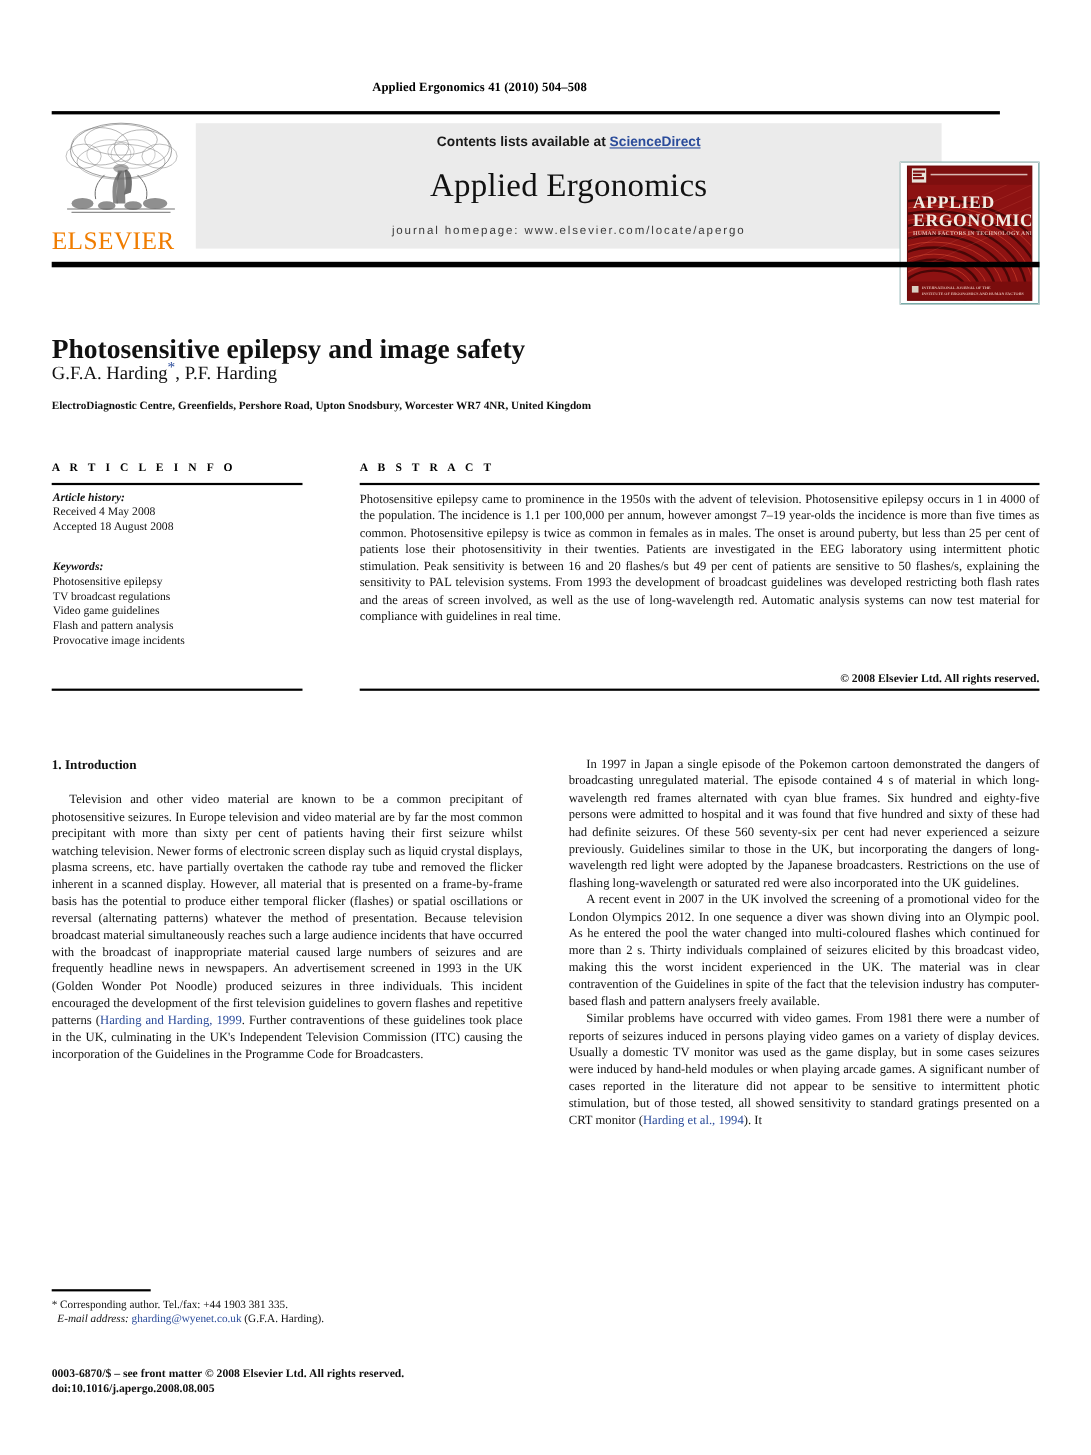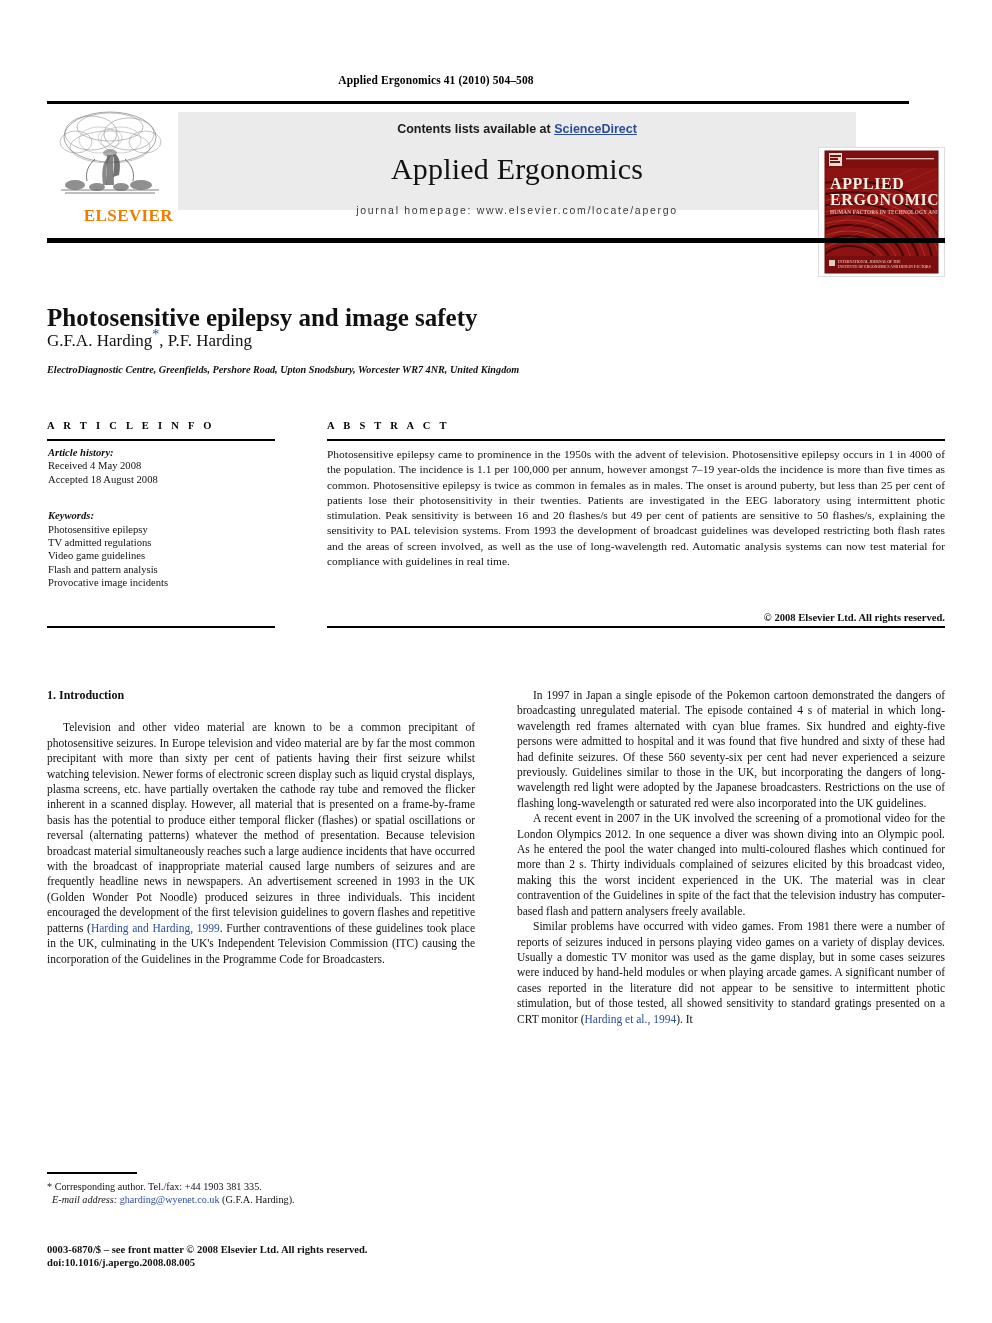--- a/index.html
+++ b/index.html
@@ -68,34 +68,34 @@
     position: absolute;
     left: 4px; top: 2px;
     width: 118px;
     height: 100px;
     overflow: hidden;
   }
   .elsevier-word {
     position: absolute;
     left: 0; top: 101px;
     width: 126px;
-    text-align: right;
-    font-family: "Liberation Serif", serif;
-    font-size: 17px;
+    text-align: left;
+    font-family: "Liberation Serif", serif;
+    font-size: 23px;
     letter-spacing: 0.4px;
     color: #F07D00;
-    font-weight: 700;
+    font-weight: 400;
   }
 
   
   .contents-band {
     position: absolute;
     left: 131px; top: 7px;
     width: 678px;
-    height: 98px;
+    height: 114px;
     background: #ebebeb;
   }
   .contents-line {
     position: absolute;
     left: 0; top: 10px;
     width: 678px;
     text-align: center;
     font-family: "Liberation Sans", sans-serif;
     font-size: 12.5px;
     font-weight: bold;
@@ -159,21 +159,20 @@
   .authors .star {
     color: #2b4c9b;
     font-size: 14px;
     vertical-align: super;
   }
   .affiliation {
     position: absolute;
     left: 47px; top: 364px;
     width: 860px;
     font-family: "Liberation Serif", serif;
-    font-style: italic;
     font-weight: bold;
     font-size: 10.2px;
     color: #111;
   }
 
   
   .sec-label {
     position: absolute;
     font-family: Liberation Serif, serif;
     font-weight: bold;
@@ -436,21 +435,21 @@
   <div class="info-col">
     <div class="info-block">
       <div class="info-head">Article history:</div>
       <div>Received 4 May 2008</div>
       <div>Accepted 18 August 2008</div>
     </div>
     <div class="kw-gap"></div>
     <div class="info-block">
       <div class="info-head">Keywords:</div>
       <div>Photosensitive epilepsy</div>
-      <div>TV admitted regulations</div>
+      <div>TV broadcast regulations</div>
       <div>Video game guidelines</div>
       <div>Flash and pattern analysis</div>
       <div>Provocative image incidents</div>
     </div>
   </div>
 
   <div class="abstract-col">Photosensitive epilepsy came to prominence in the 1950s with the advent of television. Photosensitive epilepsy occurs in 1 in 4000 of the population. The incidence is 1.1 per 100,000 per annum, however amongst 7–19 year-olds the incidence is more than five times as common. Photosensitive epilepsy is twice as common in females as in males. The onset is around puberty, but less than 25 per cent of patients lose their photosensitivity in their twenties. Patients are investigated in the EEG laboratory using intermittent photic stimulation. Peak sensitivity is between 16 and 20 flashes/s but 49 per cent of patients are sensitive to 50 flashes/s, explaining the sensitivity to PAL television systems. From 1993 the development of broadcast guidelines was developed restricting both flash rates and the areas of screen involved, as well as the use of long-wavelength red. Automatic analysis systems can now test material for compliance with guidelines in real time.</div>
   <div class="copyright-line">© 2008 Elsevier Ltd. All rights reserved.</div>
 
   <div class="rule-info-bottom"></div>

